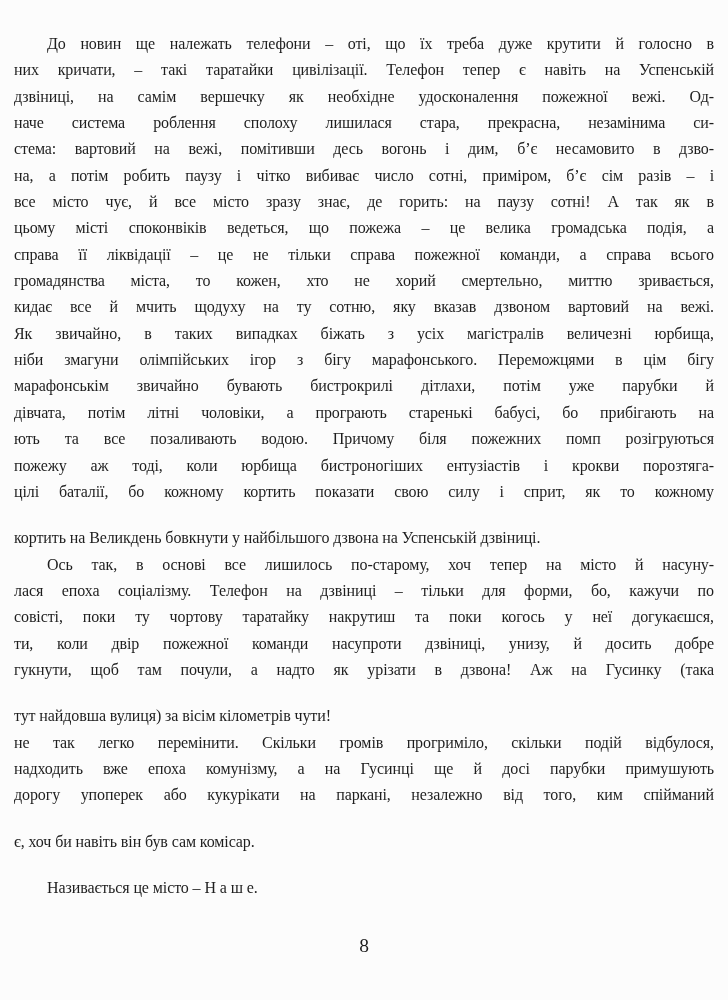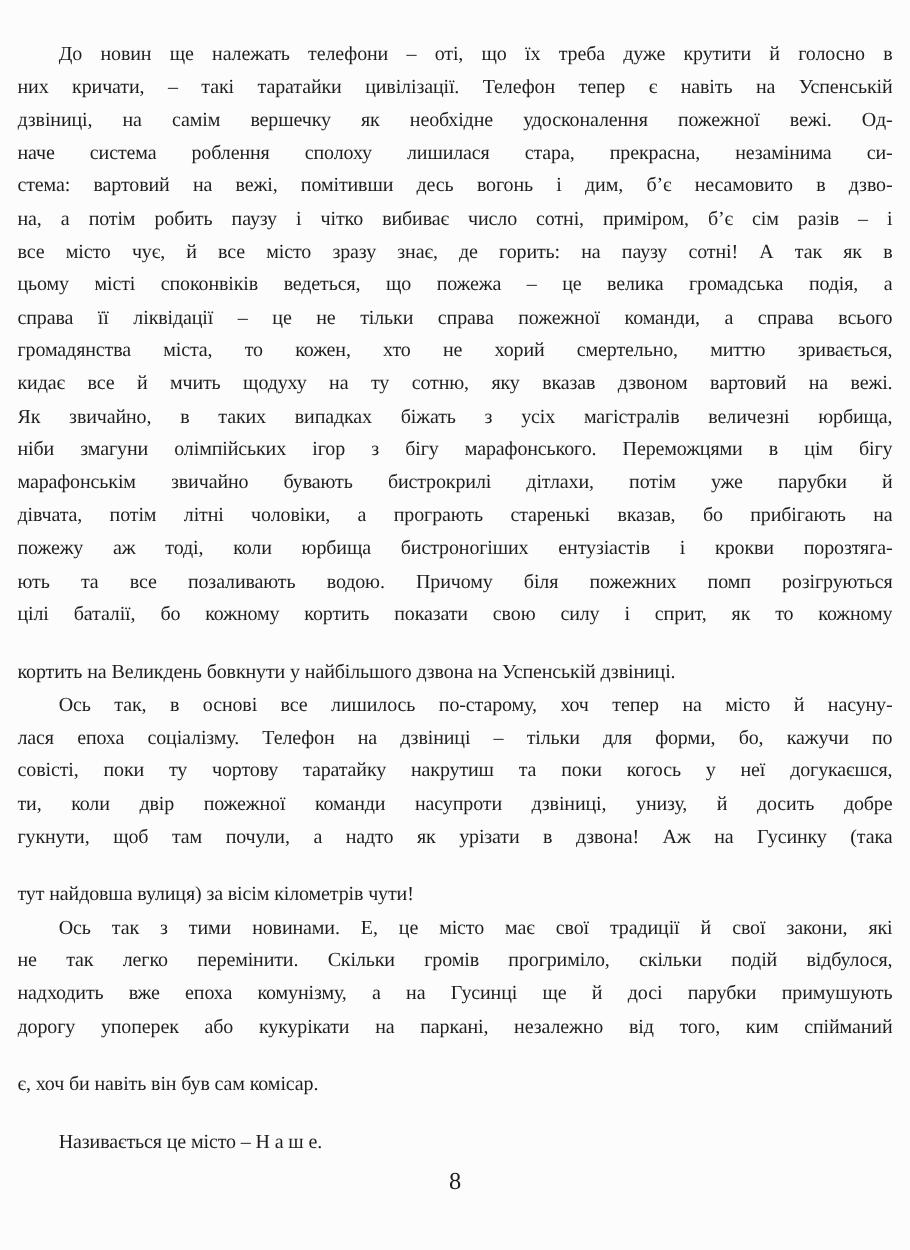--- a/index.html
+++ b/index.html
@@ -77,36 +77,35 @@
         <div class="line">стема: вартовий на вежі, помітивши десь вогонь і дим, б’є несамовито в дзво-</div>
         <div class="line">на, а потім робить паузу і чітко вибиває число сотні, приміром, б’є сім разів – і</div>
         <div class="line">все місто чує, й все місто зразу знає, де горить: на паузу сотні! А так як в</div>
         <div class="line">цьому місті споконвіків ведеться, що пожежа – це велика громадська подія, а</div>
         <div class="line">справа її ліквідації – це не тільки справа пожежної команди, а справа всього</div>
         <div class="line">громадянства міста, то кожен, хто не хорий смертельно, миттю зривається,</div>
         <div class="line">кидає все й мчить щодуху на ту сотню, яку вказав дзвоном вартовий на вежі.</div>
         <div class="line">Як звичайно, в таких випадках біжать з усіх магістралів величезні юрбища,</div>
         <div class="line">ніби змагуни олімпійських ігор з бігу марафонського. Переможцями в цім бігу</div>
         <div class="line">марафонськім звичайно бувають бистрокрилі дітлахи, потім уже парубки й</div>
-        <div class="line">дівчата, потім літні чоловіки, а програють старенькі вказав, бо прибігають на</div>
+        <div class="line">дівчата, потім літні чоловіки, а програють старенькі бабусі, бо прибігають на</div>
+        <div class="line">ють та все позаливають водою. Причому біля пожежних помп розігруються</div>
         <div class="line">пожежу аж тоді, коли юрбища бистроногіших ентузіастів і крокви порозтяга-</div>
-        <div class="line">ють та все позаливають водою. Причому біля пожежних помп розігруються</div>
         <div class="line">цілі баталії, бо кожному кортить показати свою силу і сприт, як то кожному</div>
         <div class="line last">кортить на Великдень бовкнути у найбільшого дзвона на Успенській дзвіниці.</div>
       </div>
       <div class="paragraph">
         <div class="line first">Ось так, в основі все лишилось по-старому, хоч тепер на місто й насуну-</div>
         <div class="line">лася епоха соціалізму. Телефон на дзвіниці – тільки для форми, бо, кажучи по</div>
         <div class="line">совісті, поки ту чортову таратайку накрутиш та поки когось у неї догукаєшся,</div>
         <div class="line">ти, коли двір пожежної команди насупроти дзвіниці, унизу, й досить добре</div>
         <div class="line">гукнути, щоб там почули, а надто як урізати в дзвона! Аж на Гусинку (така</div>
         <div class="line last">тут найдовша вулиця) за вісім кілометрів чути!</div>
       </div>
       <div class="paragraph">
-        <div class="line first">Ось так з тими новинами. Е, це місто має свої традиції й свої закони, які</div>
         <div class="line">не так легко перемінити. Скільки громів прогриміло, скільки подій відбулося,</div>
         <div class="line">надходить вже епоха комунізму, а на Гусинці ще й досі парубки примушують</div>
         <div class="line">дорогу упоперек або кукурікати на паркані, незалежно від того, ким спійманий</div>
         <div class="line last">є, хоч би навіть він був сам комісар.</div>
       </div>
       <div class="paragraph">
         <div class="line first last">Називається це місто – Н а ш е.</div>
       </div>
     </div>
   <div class="page-number">8</div>

